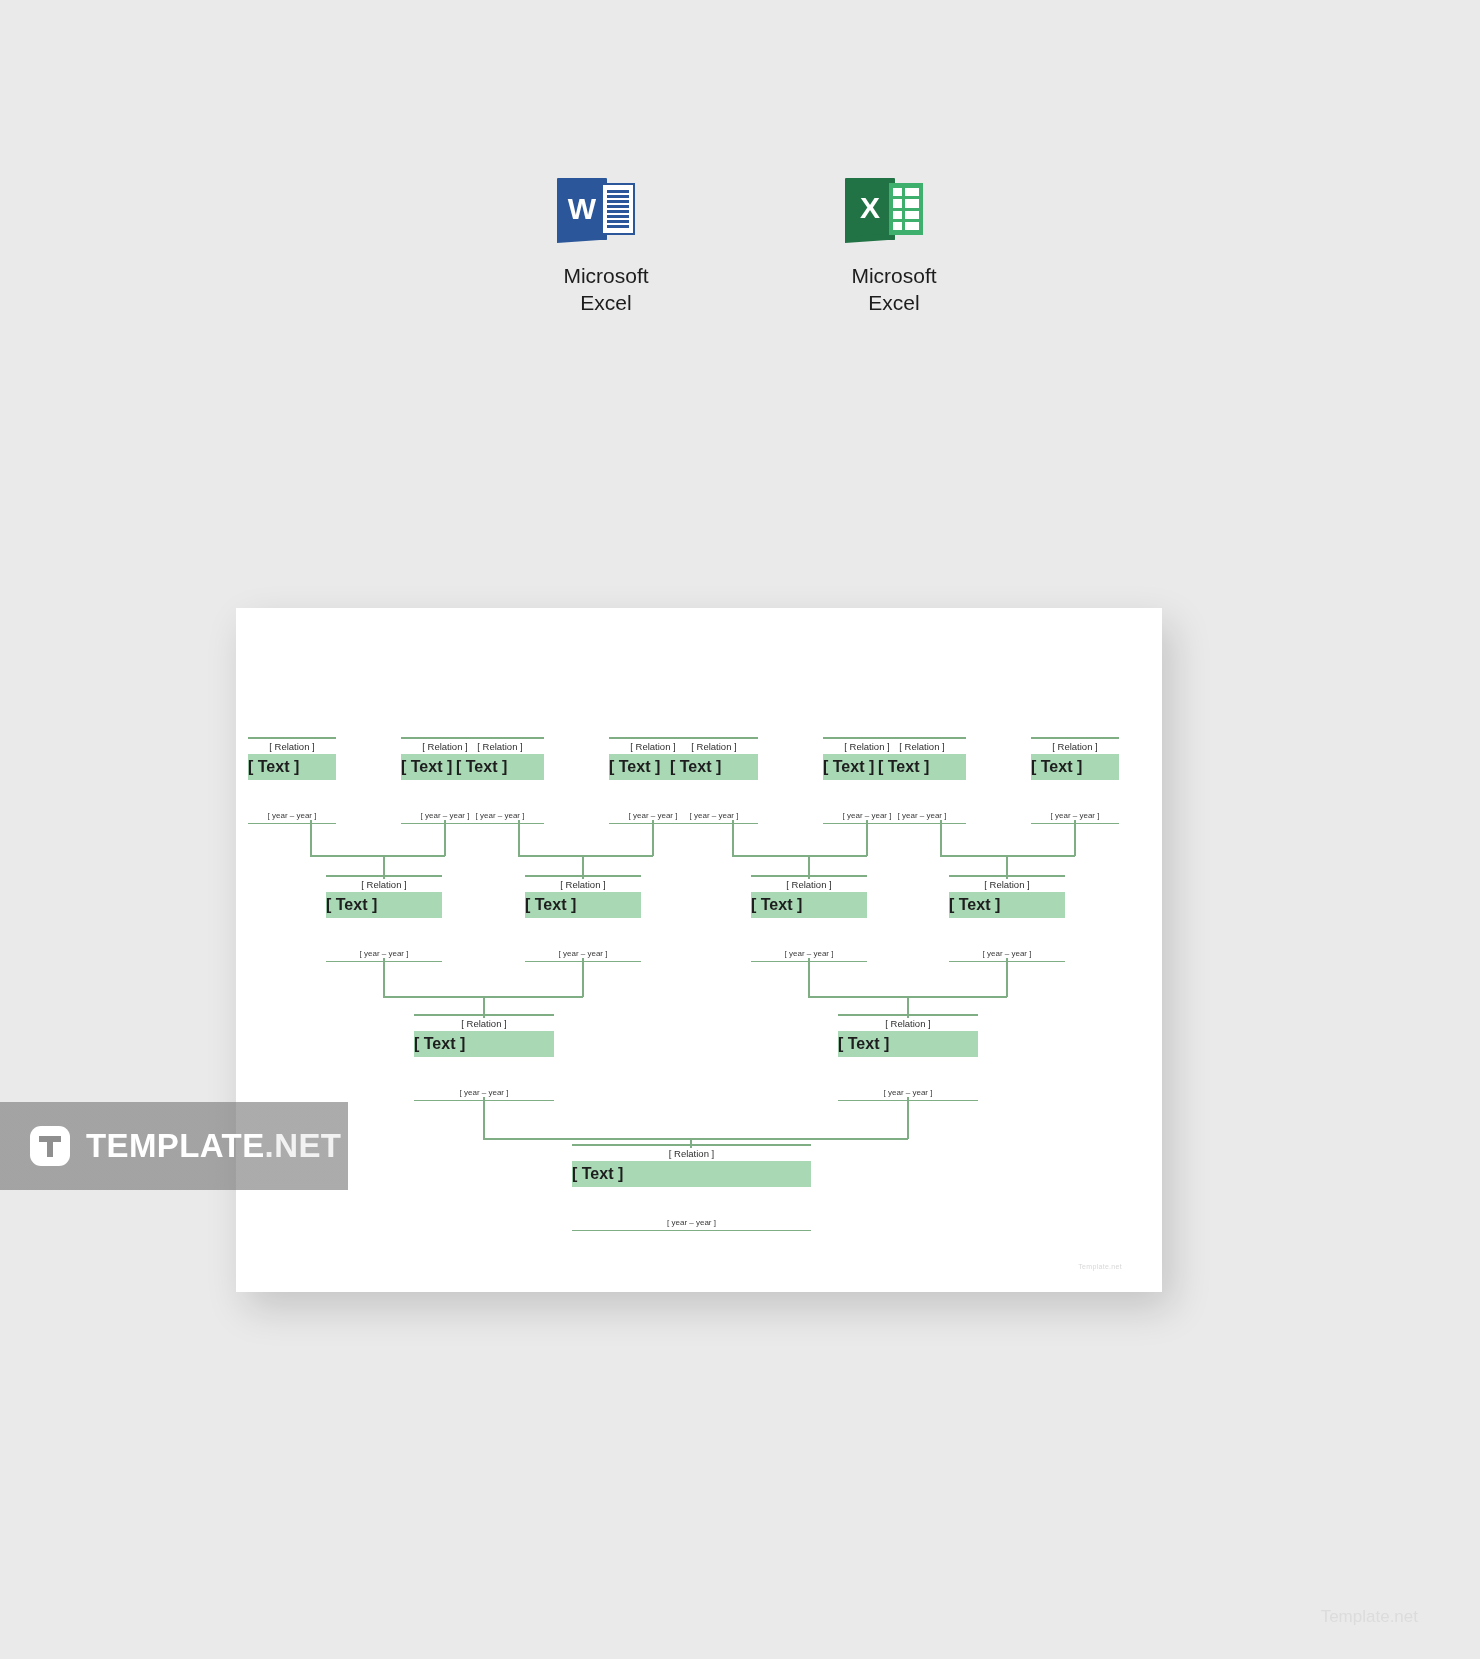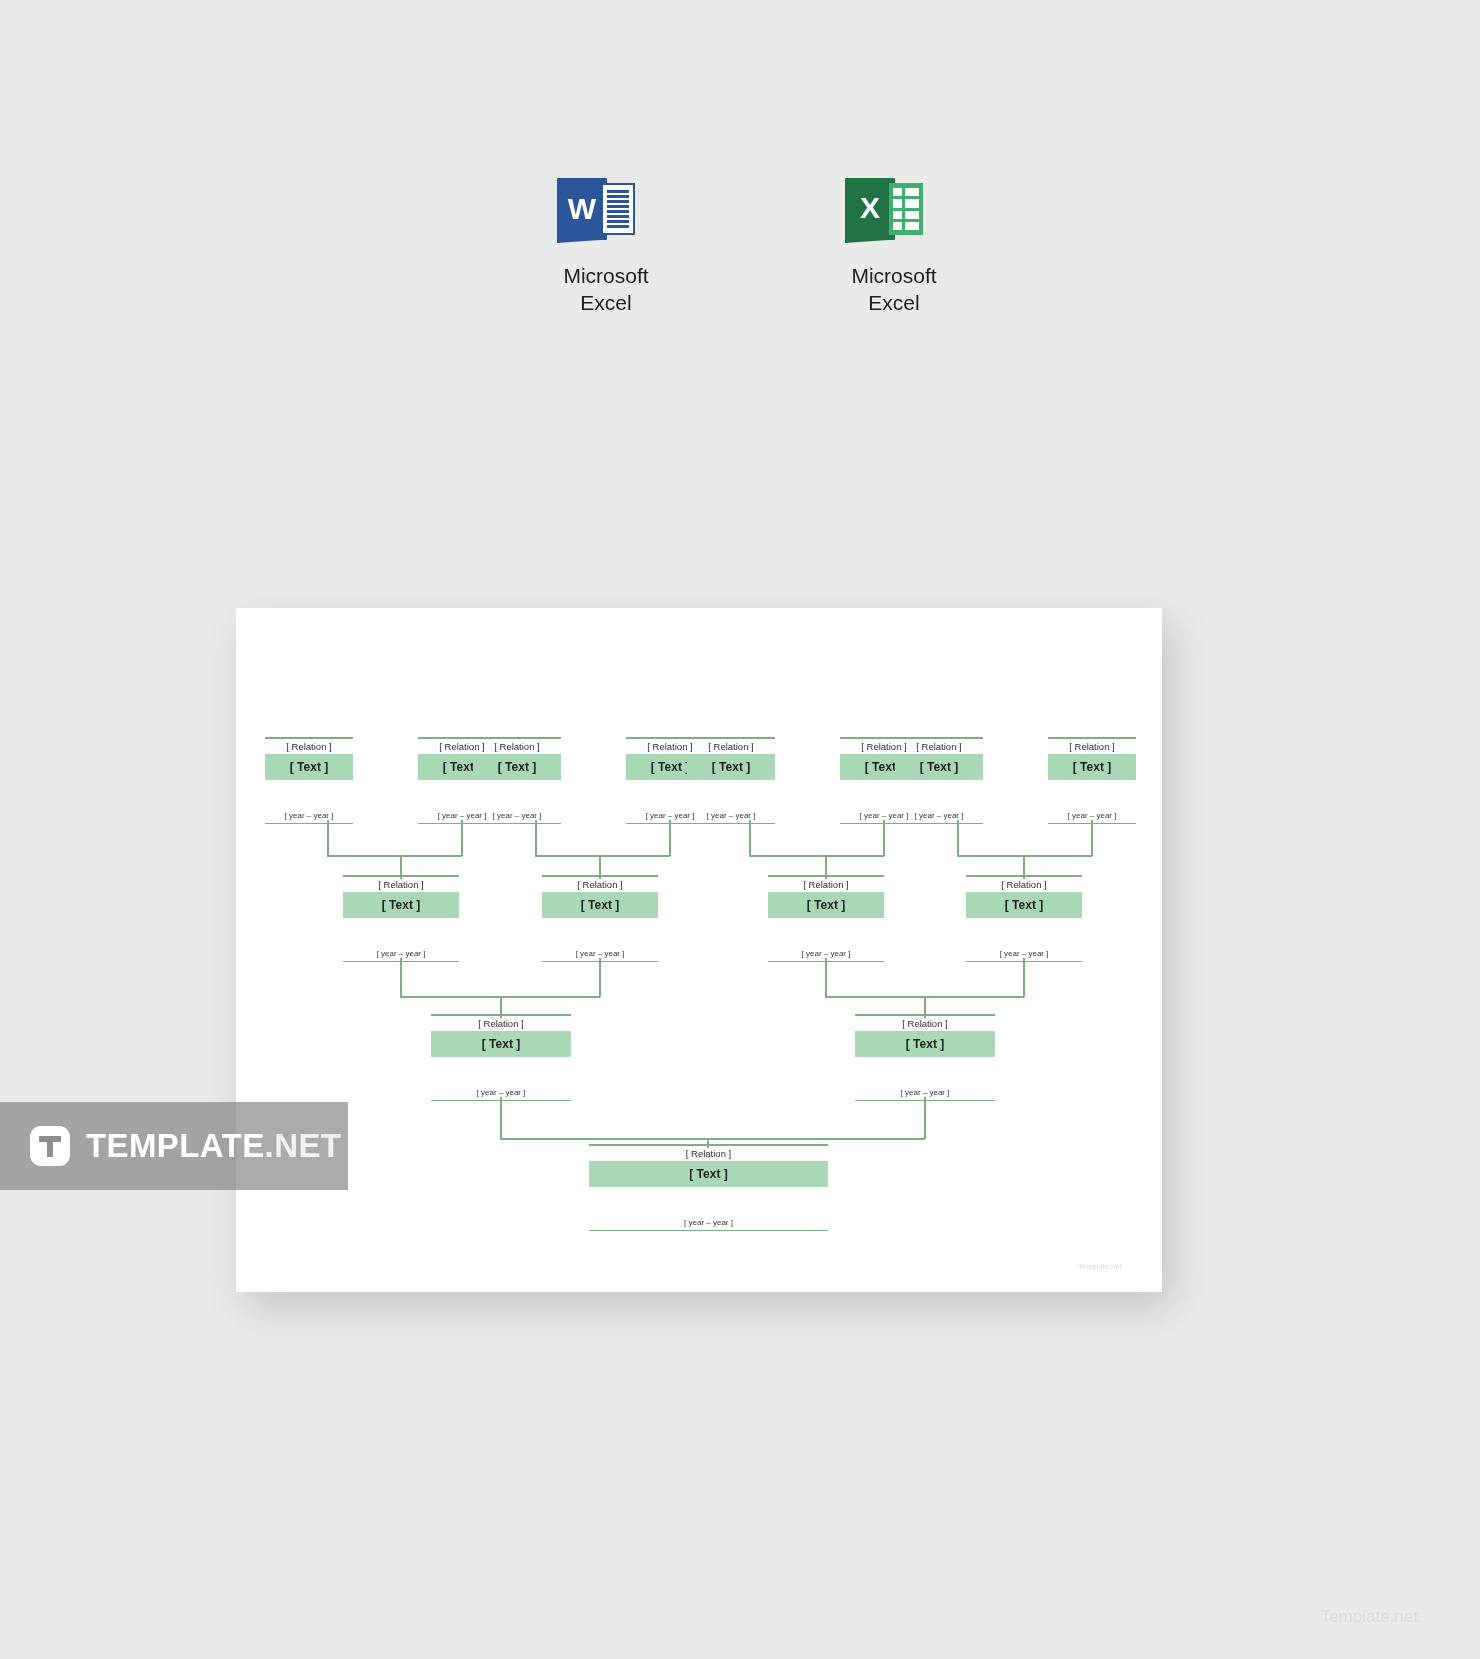--- a/index.html
+++ b/index.html
@@ -76,33 +76,33 @@
   .doc-title{
     position:absolute; left:0; top:48px; width:926px; text-align:center;
     color:#5d8c47; font-size:27px; font-weight:bold; letter-spacing:.2px;
   }
   .doc-watermark{
     position:absolute; right:40px; bottom:22px;
     font-size:7px; color:#d8d8d8; letter-spacing:.3px;
   }
 
   
-  .tree{ position:absolute; left:17px; top:0; width:926px; height:836px; }
+  .tree{ position:absolute; left:0; top:0; width:926px; height:836px; }
   .tree svg{ position:absolute; left:0; top:0; }
 
   
   .node{ position:absolute; box-sizing:border-box; }
   .node .rule{ height:1.6px; background:#7fae84; width:100%; }
   .node .rel{
     text-align:center; color:#2f2f2f; font-size:9.5px; line-height:15px;
     white-space:nowrap;
   }
   .node .txt{
-    background:#a8d8b4; color:#1e1e1e; text-align:center;
-    font-size:12px; font-weight:bold; line-height:26px; height:26px;
+    background:#a8d8b4; color:#1e1e1e; text-align:left;
+    font-size:16px; font-weight:bold; line-height:26px; height:26px;
     white-space:nowrap;
   }
   .node .yr{
     text-align:center; color:#3a3a3a; font-size:8px; line-height:15px;
     white-space:nowrap;
     margin-top:28px;
   }
 
   
   .wm-bar{

